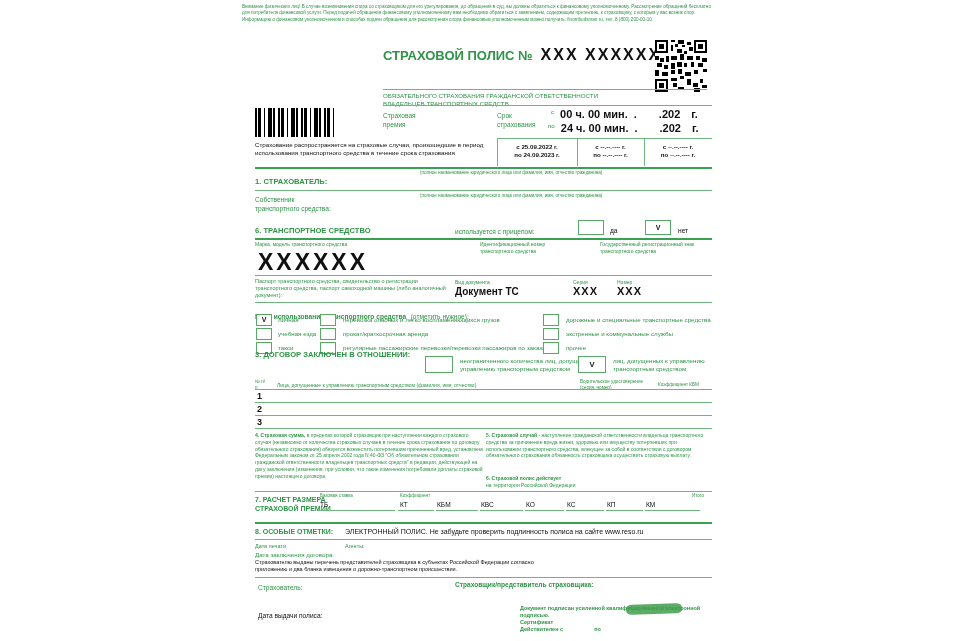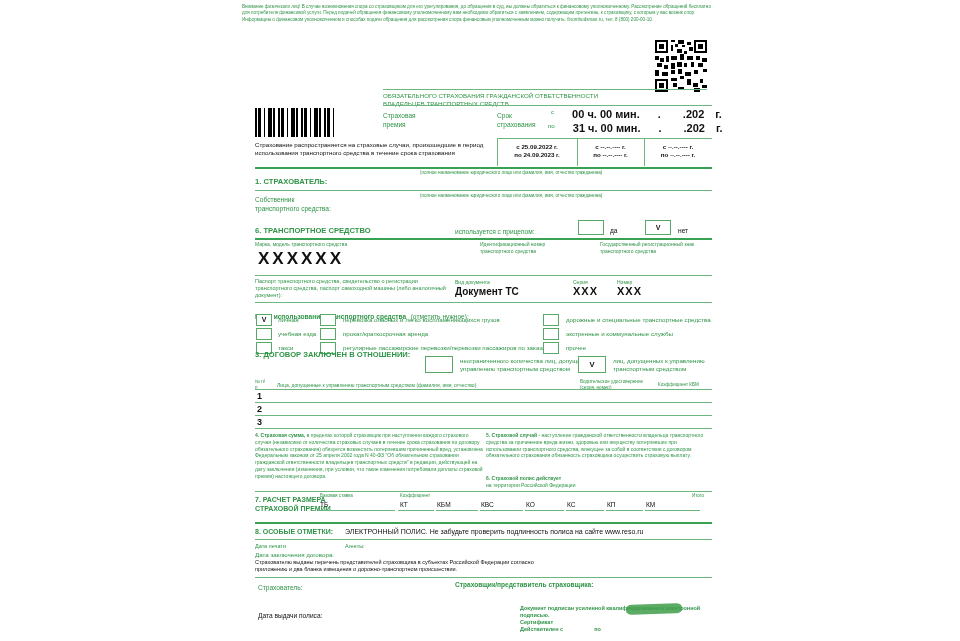--- a/index.html
+++ b/index.html
@@ -20,32 +20,36 @@
   .t7{font-size:7px;line-height:1.3}
   .t75{font-size:7.6px;line-height:1.2}
   .hl{position:absolute;height:1px;background:var(--gl)}
   .hl2{position:absolute;height:2px;background:var(--gd)}
   .vl{position:absolute;width:1px;background:var(--gl)}
   .cb{position:absolute;border:1px solid #58a967;background:#fff;display:flex;
       align-items:center;justify-content:center;font-weight:bold;color:var(--ink)}
   .barcode{position:absolute;left:255px;top:108px;width:80px;height:29px;
       background:repeating-linear-gradient(90deg,#000 0 2px,#fff 2px 3px,#000 3px 6px,#fff 6px 9px,
       #000 9px 10px,#fff 10px 13px,#000 13px 17px,#fff 17px 18px,#000 18px 20px,#fff 20px 23px)}
-  .bigdate{display:flex;align-items:flex-start;gap:18px;white-space:nowrap}
+  .bigdate{display:flex;align-items:flex-start;gap:6px;white-space:nowrap}
   .scribble{position:absolute;left:626px;top:604px;width:56px;height:10px;background:#3f9e4b;
       opacity:.85;border-radius:6px/4px;transform:rotate(-2deg)}
   .ctr{text-align:center}
 </style>
 </head>
 <body>
 
 <div class="page">
 
   <div class="abs green t45" style="left:242px;top:4px;width:470px">Внимание физических лиц! В случае возникновения спора со страховщиком для его урегулирования, до обращения в суд, вы должны обратиться к финансовому уполномоченному. Рассмотрение обращений бесплатно для потребителя финансовой услуги. Перед подачей обращения финансовому уполномоченному вам необходимо обратиться с заявлением, содержащим претензию, к страховщику, с которым у вас возник спор. Информацию о финансовом уполномоченном и способах подачи обращения для рассмотрения спора финансовым уполномоченным можно получить: finombudsman.ru, тел. 8 (800) 200-00-10.</div>
 
+  <div class="abs" style="left:383px;top:46px;display:flex;align-items:baseline;gap:8px">
+    <span class="gb" style="font-size:13px">СТРАХОВОЙ ПОЛИС №</span>
+    <span class="bb" style="font-size:16px;letter-spacing:2px">XXX  XXXXXX</span>
+  </div>
 
   <div class="abs" style="left:655px;top:40px;width:52px;height:52px">
     <svg width="52" height="52" viewBox="0 0 29 29" shape-rendering="crispEdges">
       <rect width="29" height="29" fill="#fff"></rect>
       <g fill="#000">
         <rect x="0" y="0" width="7" height="7"></rect>
           <rect x="22" y="0" width="7" height="7"></rect>
           <rect x="0" y="22" width="7" height="7"></rect>
       </g>
       <g fill="#fff">
@@ -114,21 +118,21 @@
   <div class="abs green t65" style="left:383px;top:112px;width:55px">Страховая премия</div>
   <div class="abs green t65" style="left:497px;top:112px;width:55px">Срок страхования</div>
 
   <div class="abs bigdate" style="left:551px;top:108px">
     <span class="green t6">с</span>
     <span class="bb" style="font-size:11px">00 ч. 00 мин.</span>
     <span class="bb" style="font-size:11px">.    .202  г.</span>
   </div>
   <div class="abs bigdate" style="left:548px;top:122px">
     <span class="green t6">по</span>
-    <span class="bb" style="font-size:11px">31 ч. 00 мин.</span>
+    <span class="bb" style="font-size:11px">24 ч. 00 мин.</span>
     <span class="bb" style="font-size:11px">.    .202  г.</span>
   </div>
 
   <div class="hl" style="left:497px;top:138px;width:215px"></div>
   <div class="vl" style="left:497px;top:138px;height:28px"></div>
   <div class="vl" style="left:577px;top:138px;height:28px"></div>
   <div class="vl" style="left:644px;top:138px;height:28px"></div>
 
   <div class="abs blk t6" style="left:255px;top:141px;width:238px">Страхование распространяется на страховые случаи, произошедшие в период использования транспортного средства в течение срока страхования</div>
   <div class="abs bb t6 ctr" style="left:499px;top:143px;width:76px">
@@ -157,21 +161,21 @@
   <div class="abs green t65" style="left:455px;top:228px">используется с прицепом:</div>
   <div class="cb t7" style="left:578px;top:220px;width:26px;height:15px"></div>
   <div class="abs blk t65" style="left:610px;top:227px">да</div>
   <div class="cb t7" style="left:645px;top:220px;width:26px;height:15px">V</div>
   <div class="abs blk t65" style="left:678px;top:227px">нет</div>
   <div class="hl2" style="left:255px;top:238px;width:457px"></div>
 
   <div class="abs green t5" style="left:255px;top:241px">Марка, модель транспортного средства</div>
   <div class="abs green t5" style="left:480px;top:241px;width:95px">Идентификационный номер транспортного средства</div>
   <div class="abs green t5" style="left:600px;top:241px;width:110px">Государственный регистрационный знак транспортного средства</div>
-  <div class="abs bb" style="left:258px;top:249px;font-size:17px;letter-spacing:3px">XXXXXX</div>
+  <div class="abs bb" style="left:258px;top:249px;font-size:23px;letter-spacing:3px">XXXXXX</div>
   <div class="hl" style="left:255px;top:275px;width:457px"></div>
 
   <div class="abs green t55" style="left:255px;top:278px;width:200px">Паспорт транспортного средства, свидетельство о регистрации транспортного средства, паспорт самоходной машины (либо аналогичный документ):</div>
   <div class="abs green t5" style="left:455px;top:279px">Вид документа</div>
   <div class="abs bb" style="left:455px;top:286px;font-size:10px">Документ ТС</div>
   <div class="abs green t5" style="left:573px;top:279px">Серия</div>
   <div class="abs bb" style="left:573px;top:285px;font-size:11px;letter-spacing:1px">XXX</div>
   <div class="abs green t5" style="left:617px;top:279px">Номер</div>
   <div class="abs bb" style="left:617px;top:285px;font-size:11px;letter-spacing:1px">XXX</div>
   <div class="hl" style="left:255px;top:302px;width:457px"></div>

